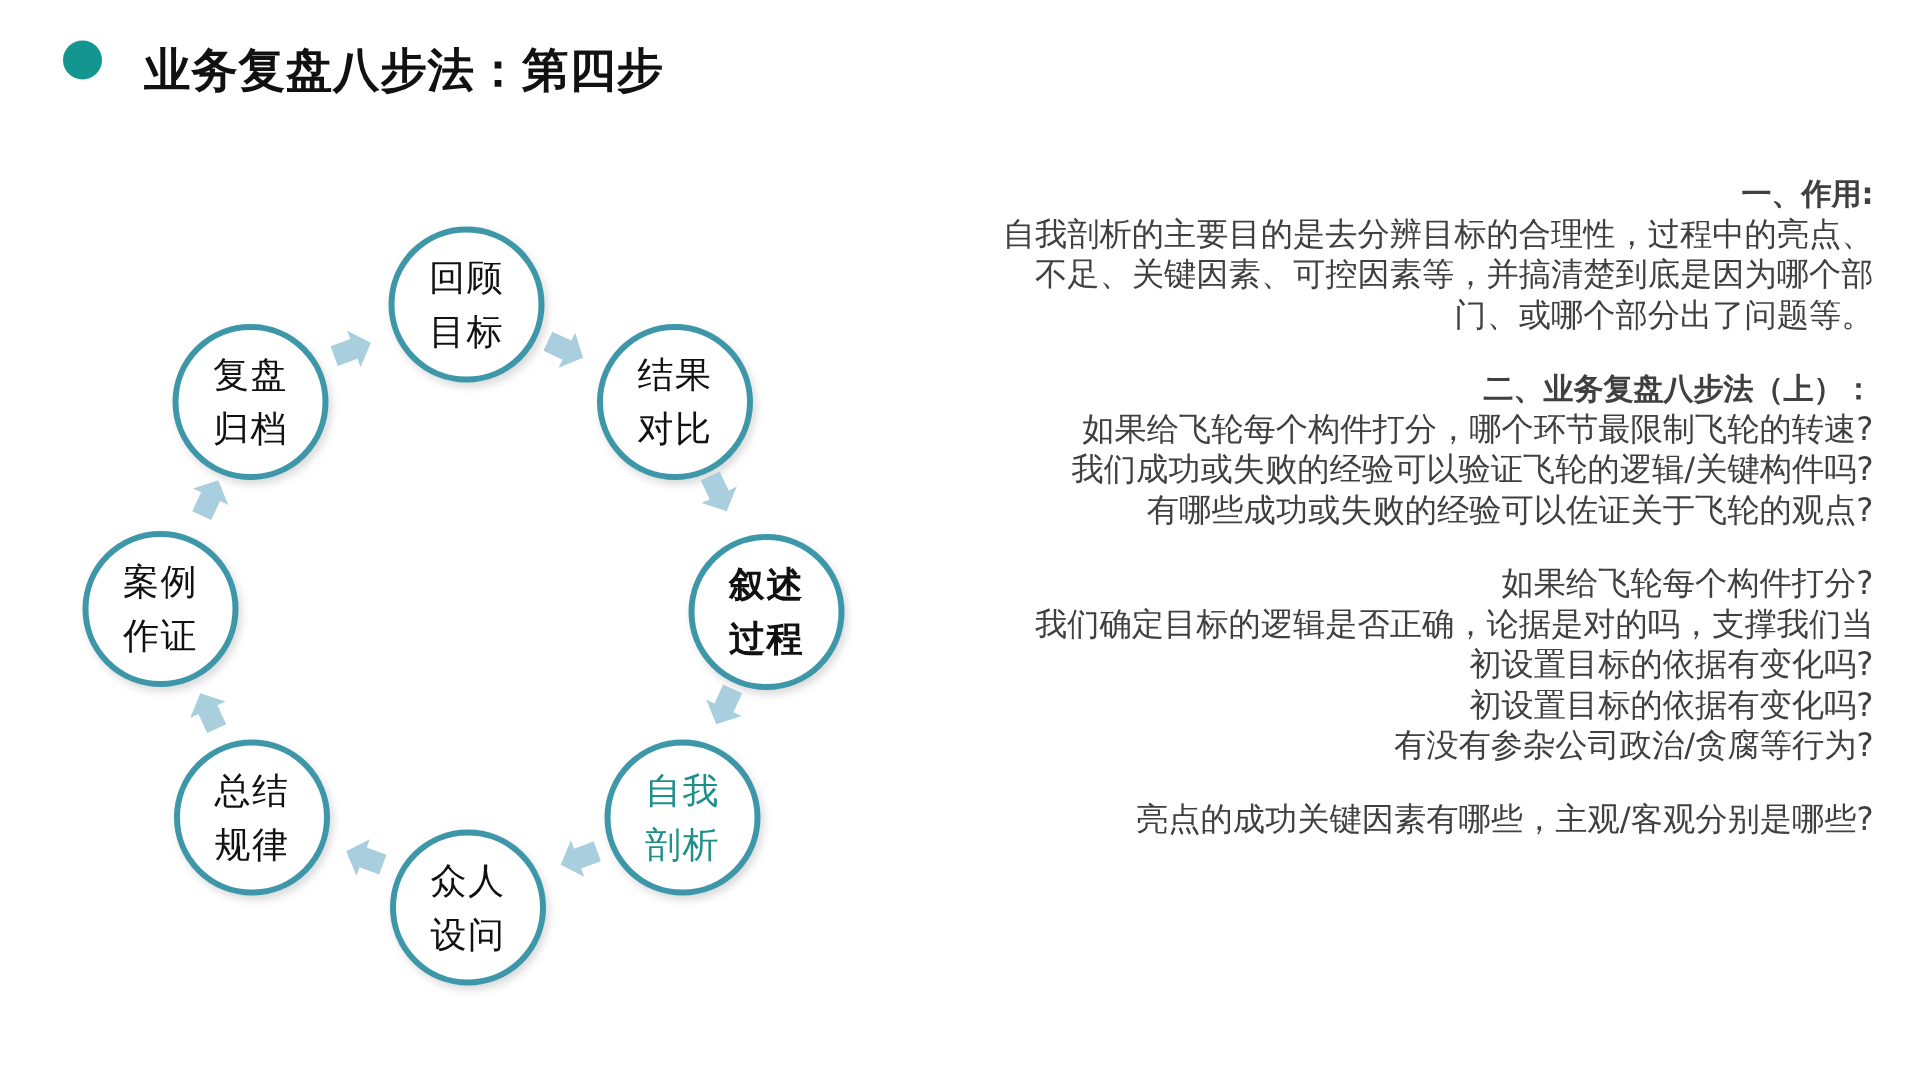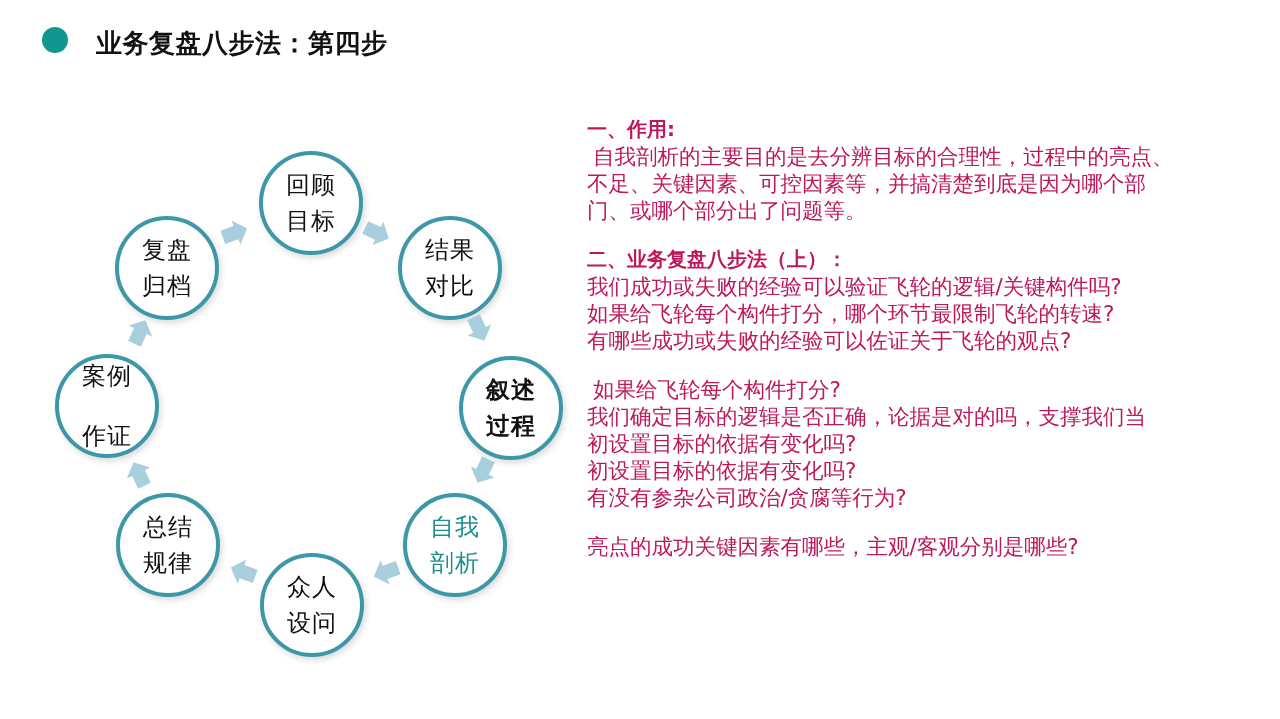--- a/index.html
+++ b/index.html
@@ -5,37 +5,37 @@
   html, body { margin: 0; padding: 0; }
   body {
     width: 1280px; height: 719px; background: #ffffff; position: relative; overflow: hidden;
     font-family: "DejaVu Sans", "Liberation Sans", sans-serif; color: #111;
   }
   .title-dot {
     position: absolute; left: 42px; top: 27px; width: 26px; height: 26px; border-radius: 50%;
     background: #139690;
   }
   .title {
-    position: absolute; left: 96px; top: 26px; font-size: 26px; font-weight: bold; letter-spacing: 0.5px;
+    position: absolute; left: 96px; top: 26px; font-size: 31px; font-weight: bold; letter-spacing: 0.5px;
     color: #111; white-space: nowrap; text-align: right;
   }
   .cycle { position: absolute; left: 0; top: 0; width: 580px; height: 643px; }
   .node {
     position: absolute; width: 96px; height: 96px; border-radius: 50%;
     border: 4px solid #3d97a8; background: #fff; box-sizing: content-box;
     display: flex; flex-direction: column; align-items: center; justify-content: center;
     box-shadow: 2px 3px 6px rgba(0,0,0,0.15);
   }
   .node span { display: block; font-size: 24px; line-height: 36px; letter-spacing: 1px; color: #111; }
   .node.active span { color: #1f8f8a; }
   .arrow { position: absolute; width: 30px; height: 30px; }
   .arrow svg { width: 30px; height: 30px; display: block; }
   .text-panel {
-    position: absolute; left: 587px; top: 116px; width: 650px;
-    font-size: 21.5px; line-height: 27px; color: #be185d;
+    position: absolute; left: 599px; top: 116px; width: 650px;
+    font-size: 21.5px; line-height: 27px; color: #404040; text-align: right;
   }
   .sec-head { font-weight: bold; font-size: 20px; }
   .line { white-space: nowrap; }
   .gap { height: 22px; }
   .indent { padding-left: 6px; }
 </style>
 </head>
 <body>
 
 <div class="title-dot"></div>
@@ -60,21 +60,21 @@
     <span>设问</span>
   </div>
   <div class="node active" style="left:403px; top:493px;">
     <span>自我</span>
     <span>剖析</span>
   </div>
   <div class="node" style="left:116px; top:493px;">
     <span>总结</span>
     <span>规律</span>
   </div>
-  <div class="node" style="left:55px; top:354px;justify-content:space-between;">
+  <div class="node" style="left:55px; top:354px;">
     <span>案例</span>
     <span>作证</span>
   </div>
   <div class="node" style="left:115px; top:216px;">
     <span>复盘</span>
     <span>归档</span>
   </div>
 
   <div class="arrow" style="left:220px; top:218px; transform:rotate(-20deg);">
     <svg viewBox="0 0 30 30">
@@ -118,22 +118,22 @@
   </div>
 </div>
 
 <div class="text-panel">
   <div class="sec-head">一、作用:</div>
   <div class="line indent">自我剖析的主要目的是去分辨目标的合理性，过程中的亮点、</div>
   <div class="line">不足、关键因素、可控因素等，并搞清楚到底是因为哪个部</div>
   <div class="line">门、或哪个部分出了问题等。</div>
   <div class="gap"></div>
   <div class="sec-head">二、业务复盘八步法（上）：</div>
+  <div class="line">如果给飞轮每个构件打分，哪个环节最限制飞轮的转速?</div>
   <div class="line">我们成功或失败的经验可以验证飞轮的逻辑/关键构件吗?</div>
-  <div class="line">如果给飞轮每个构件打分，哪个环节最限制飞轮的转速?</div>
   <div class="line">有哪些成功或失败的经验可以佐证关于飞轮的观点?</div>
   <div class="gap"></div>
   <div class="line indent">如果给飞轮每个构件打分?</div>
   <div class="line">我们确定目标的逻辑是否正确，论据是对的吗，支撑我们当</div>
   <div class="line">初设置目标的依据有变化吗?</div>
   <div class="line">初设置目标的依据有变化吗?</div>
   <div class="line">有没有参杂公司政治/贪腐等行为?</div>
   <div class="gap"></div>
   <div class="line">亮点的成功关键因素有哪些，主观/客观分别是哪些?</div>
 </div>

